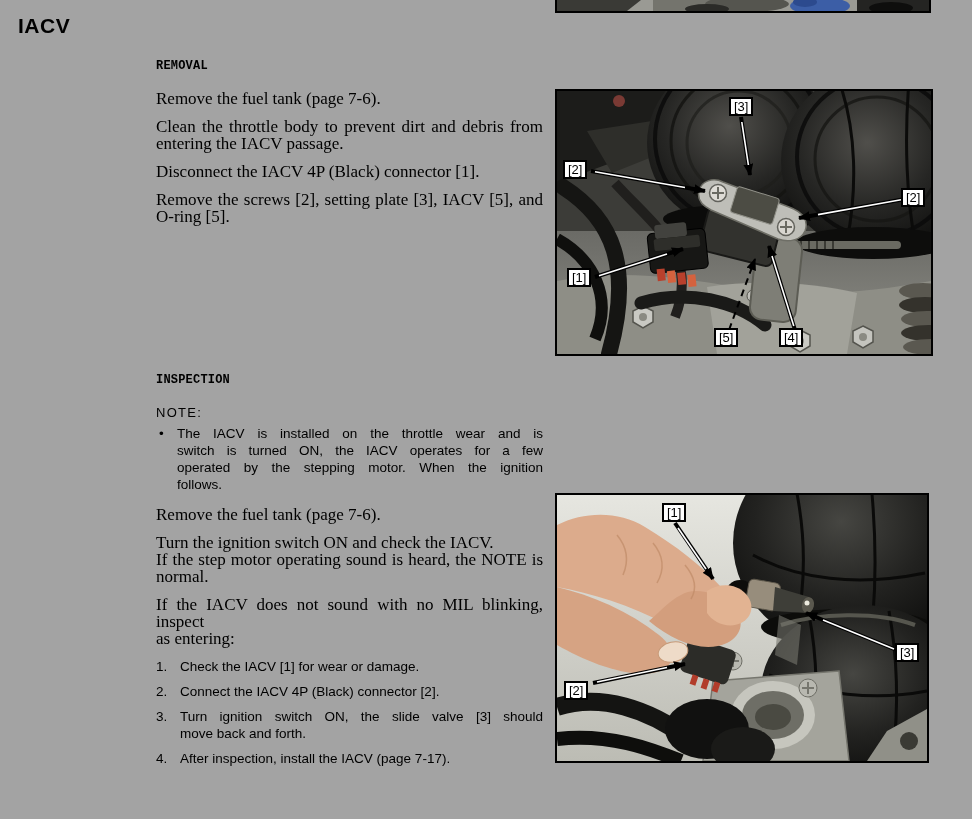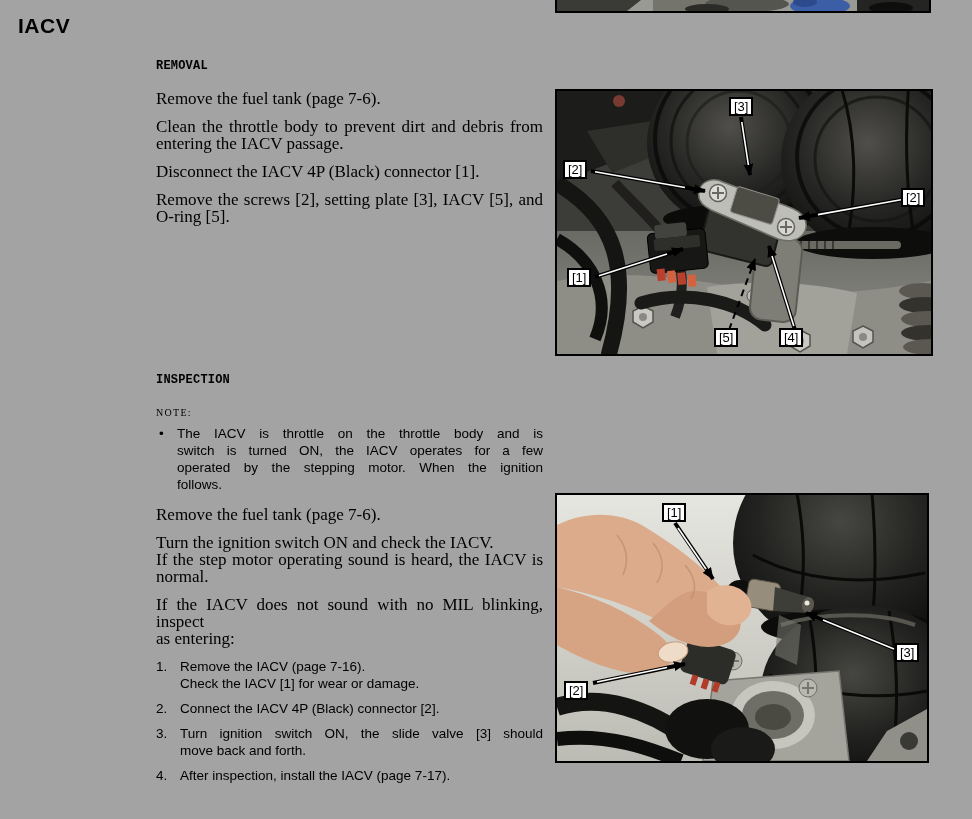--- a/index.html
+++ b/index.html
@@ -12,21 +12,21 @@
     position:absolute; left:18px; top:13px;
     font-size:21px; font-weight:bold; letter-spacing:.5px; line-height:25px;
   }
   .col { position:absolute; left:156px; width:387px; }
   #removal-col { top:57px; }
   #inspection-col { top:359px;margin-top:12px; }
   .sec-heading { font-size:12px; font-weight:bold; line-height:19px; margin:0 0 14px 0; letter-spacing:.2px;font-family:Liberation Mono, monospace; }
   .para { margin:0 0 11px 0; font-size:17px; line-height:17px;font-family:Liberation Serif, serif; }
   .jl { display:block; text-align:justify; text-align-last:justify; }
   .nl { display:block; text-align:left; }
-  .note-label { font-size:10px; letter-spacing:1.3px; line-height:17px; margin:0 0 4px 0;font-family:Liberation Serif, serif; }
+  .note-label { font-size:13px; letter-spacing:1.3px; line-height:17px; margin:0 0 4px 0; }
   .note-item { display:flex; margin:0 0 13px 0; font-size:13.5px; line-height:17px; }
   .bullet-cell { width:21px; padding-left:3px; box-sizing:border-box; }
   .note-body { flex:1; min-width:0; }
   .step { display:flex; margin:0 0 8px 0; font-size:13.5px; line-height:17px; }
   .step-num { width:24px; }
   .step-body { flex:1; min-width:0; }
   .photo { position:absolute; border:2px solid #000; background:#777; }
   .photo svg { position:absolute; left:0; top:0; display:block; }
   #photo-sliver { left:555px; top:0; width:372px; height:11px; border-top:none; }
   #removal-photo { left:555px; top:89px; width:374px; height:263px; }
@@ -75,43 +75,42 @@
       <span class="nl">O-ring [5].</span>
     </p>
   </section>
 
   <section class="col" id="inspection-col">
     <h2 class="sec-heading">INSPECTION</h2>
     <div class="note-label">NOTE:</div>
     <div class="note-item">
       <div class="bullet-cell">•</div>
       <div class="note-body">
-        <span class="jl">The IACV is throttle on the throttle body and is</span>
+        <span class="jl">The IACV is installed on the throttle wear and is</span>
         <span class="jl">switch is turned ON, the IACV operates for a few</span>
         <span class="jl">operated by the stepping motor. When the ignition</span>
         <span class="nl">follows.</span>
       </div>
     </div>
     <p class="para">
       <span class="nl">Remove the fuel tank (page 7-6).</span>
     </p>
     <p class="para">
       <span class="nl">Turn the ignition switch ON and check the IACV.</span>
-      <span class="jl">If the step motor operating sound is heard, the IACV is</span>
+      <span class="jl">If the step motor operating sound is heard, the NOTE is</span>
       <span class="nl">normal.</span>
     </p>
     <p class="para">
       <span class="jl">If the IACV does not sound with no MIL blinking, inspect</span>
       <span class="nl">as entering:</span>
     </p>
 
     <div class="step">
       <div class="step-num">1.</div>
       <div class="step-body">
-        <span class="nl">Remove the IACV (page 7-16).</span>
         <span class="nl">Check the IACV [1] for wear or damage.</span>
       </div>
     </div>
     <div class="step">
       <div class="step-num">2.</div>
       <div class="step-body">
         <span class="nl">Connect the IACV 4P (Black) connector [2].</span>
       </div>
     </div>
     <div class="step">

